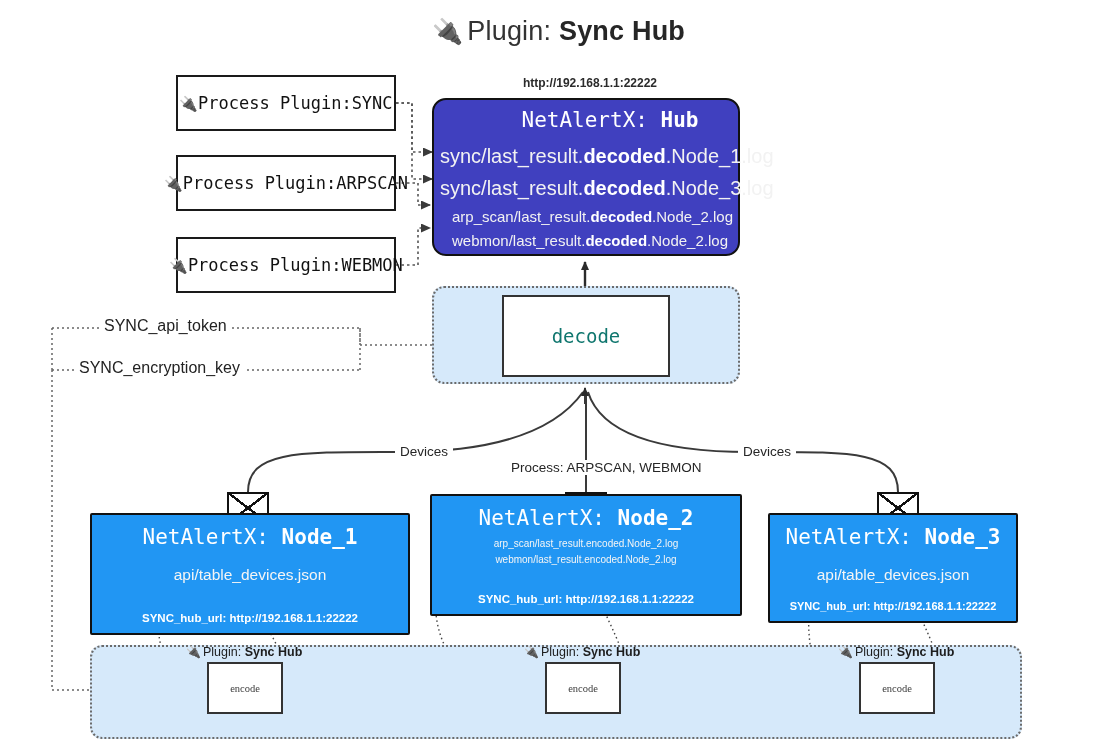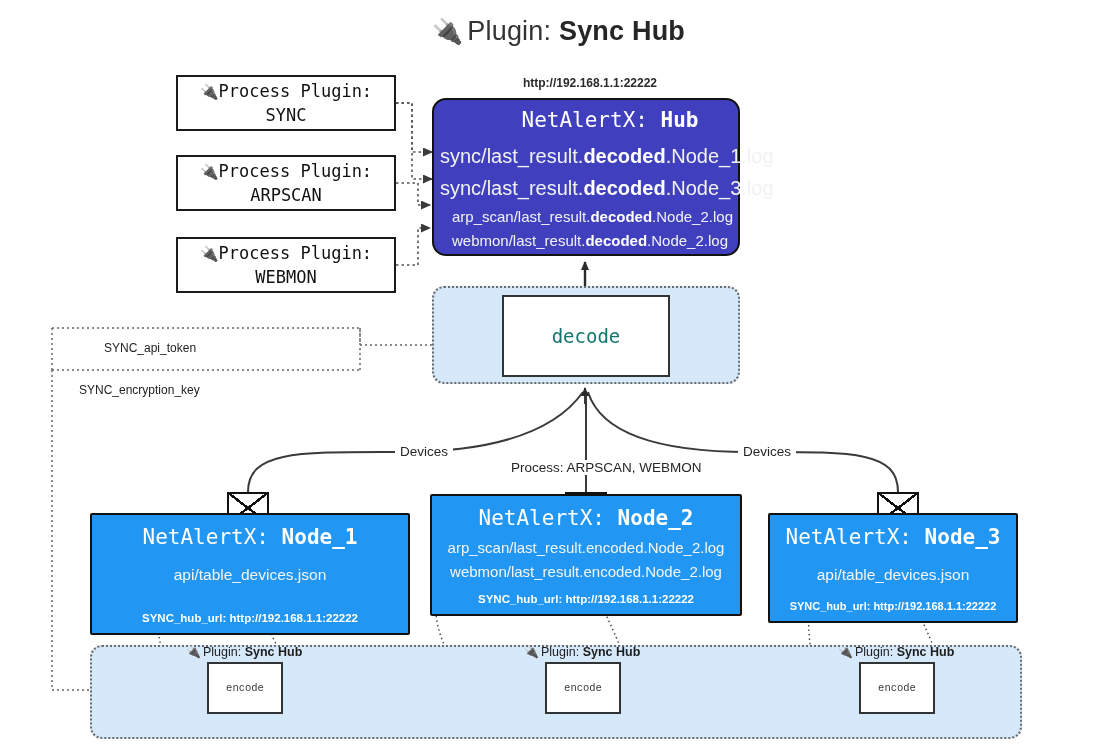--- a/index.html
+++ b/index.html
@@ -38,21 +38,21 @@
   #title .strong { font-weight: bold; color: #262626; }
 
   
   .proc-box {
     border: 2px solid #1a1a1a;
     background: #ffffff;
     font-family: "DejaVu Sans Mono", "Liberation Mono", monospace;
     font-size: 17px;
     color: #111111;
     display: flex;
-    flex-direction: column;
+    flex-direction: row;
     align-items: center;
     justify-content: center;
     line-height: 1.42;
   }
   .proc-box .l1 { white-space: nowrap; }
   .proc-box .l2 { white-space: nowrap; }
   .proc-box .plug { font-family: "DejaVu Sans", sans-serif; font-size: 15px; }
 
   
   #hub-url {
@@ -109,25 +109,24 @@
     display: flex; align-items: center; justify-content: center;
     font-family: "DejaVu Sans Mono", "Liberation Mono", monospace;
     font-size: 19px;
     color: #0f766e;
   }
 
   
   .token-label {
     position: absolute;
     background: #ffffff;
-    font-size: 12px;
+    font-size: 16px;
     color: #222222;
     padding: 0 4px;
     white-space: nowrap;
-    margin-top: 24px;
   }
   #tok-api   { left: 100px; top: 317px; }
   #tok-enc   { left: 75px;  top: 359px; }
 
   
   .edge-label {
     position: absolute;
     background: #ffffff;
     font-size: 13.5px;
     color: #262626;
@@ -167,21 +166,21 @@
     width: 100%;
     text-align: center;
     font-size: 11.5px;
     font-weight: bold;
     color: #ffffff;
     white-space: nowrap;
   }
   #node1 { left: 90px;  top: 513px; width: 320px; height: 122px; }
   #node2 { left: 430px; top: 494px; width: 312px; height: 122px; }
   #node3 { left: 768px; top: 513px; width: 250px; height: 110px; }
-  #node2 .nb-line { font-size: 15px; }
+  #node2 .nb-line { font-size: 10px; }
   #node3 .nb-foot { font-size: 11px; }
 
   
   .envelope {
     position: absolute;
     width: 42px; height: 32px;
     background: #ffffff;
     border: 2px solid #111111;
   }
   .envelope::before, .envelope::after {
@@ -217,21 +216,21 @@
     white-space: nowrap;
   }
   .encode-label b { font-weight: bold; }
   .encode-label .plug { font-size: 12px; margin-right: 2px; }
   .encode-box {
     position: absolute;
     width: 76px; height: 52px;
     background: #ffffff;
     border: 2px solid #333333;
     display: flex; align-items: center; justify-content: center;
-    font-family: Liberation Mono, monospace;
+    font-family: Liberation Serif, serif;
     font-size: 10.5px;
     color: #3a3a3a;
   }
   #enc-lbl-1 { left: 186px; top: 645px; }
   #enc-lbl-2 { left: 524px; top: 645px; }
   #enc-lbl-3 { left: 838px; top: 645px; }
   #enc-box-1 { left: 207px; top: 662px; }
   #enc-box-2 { left: 545px; top: 662px; }
   #enc-box-3 { left: 859px; top: 662px; }
 </style>

